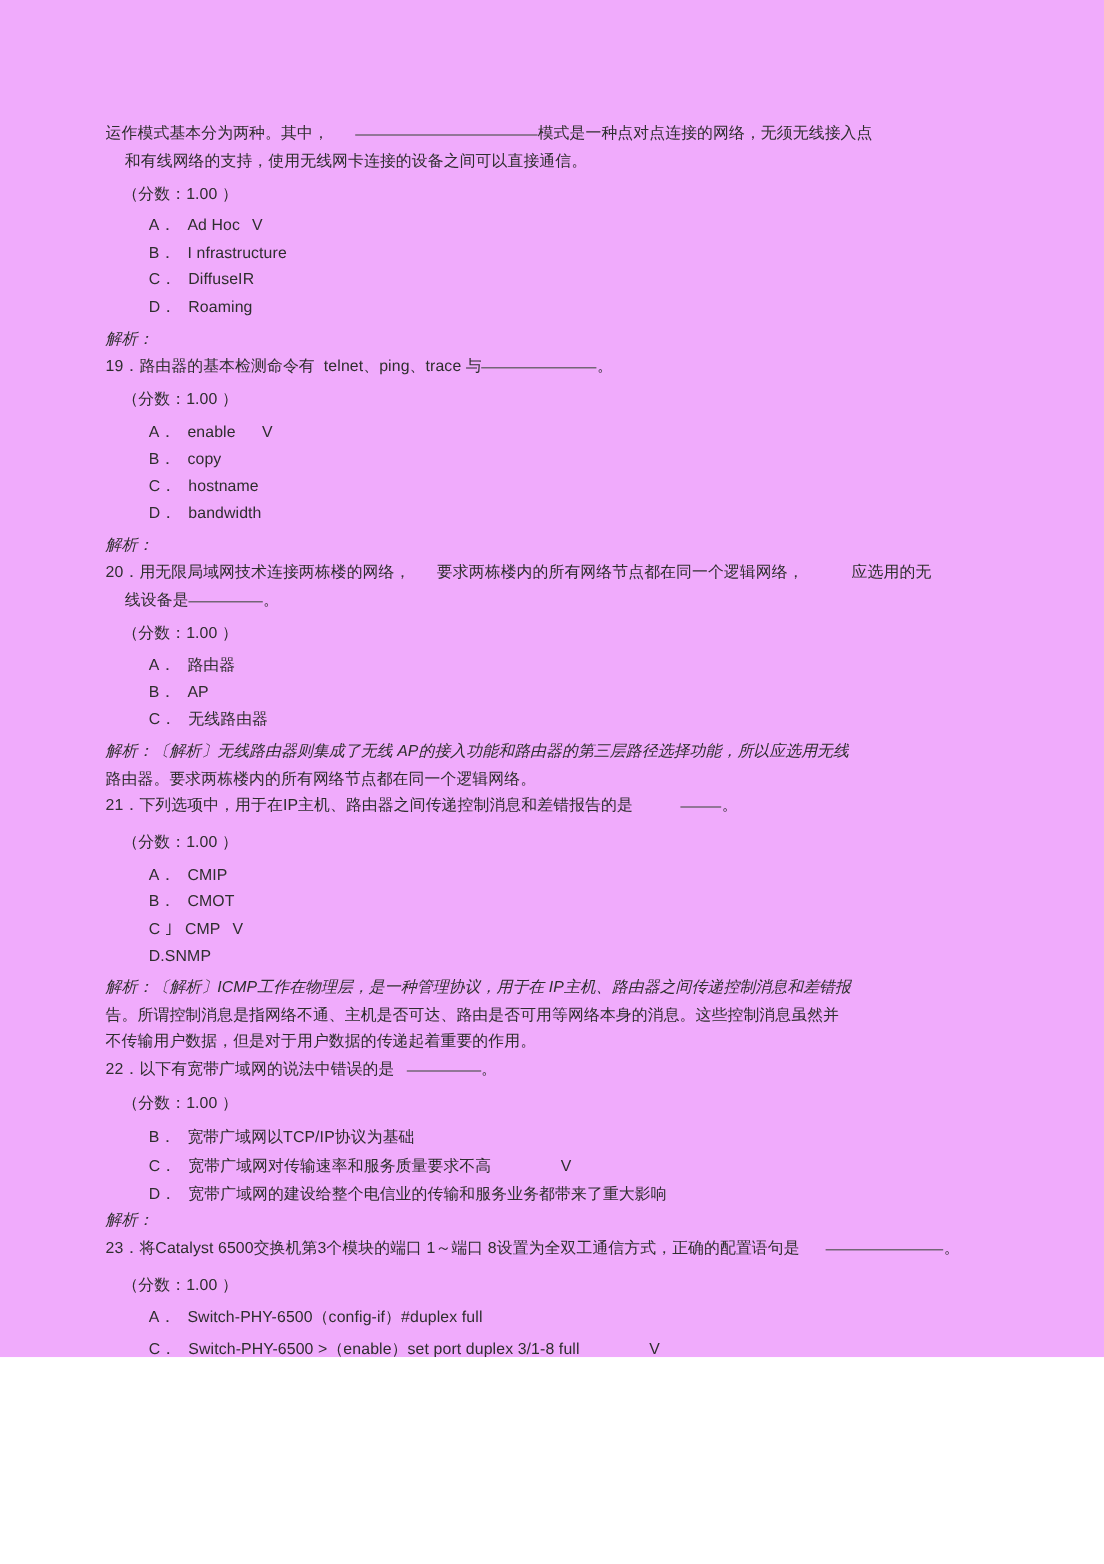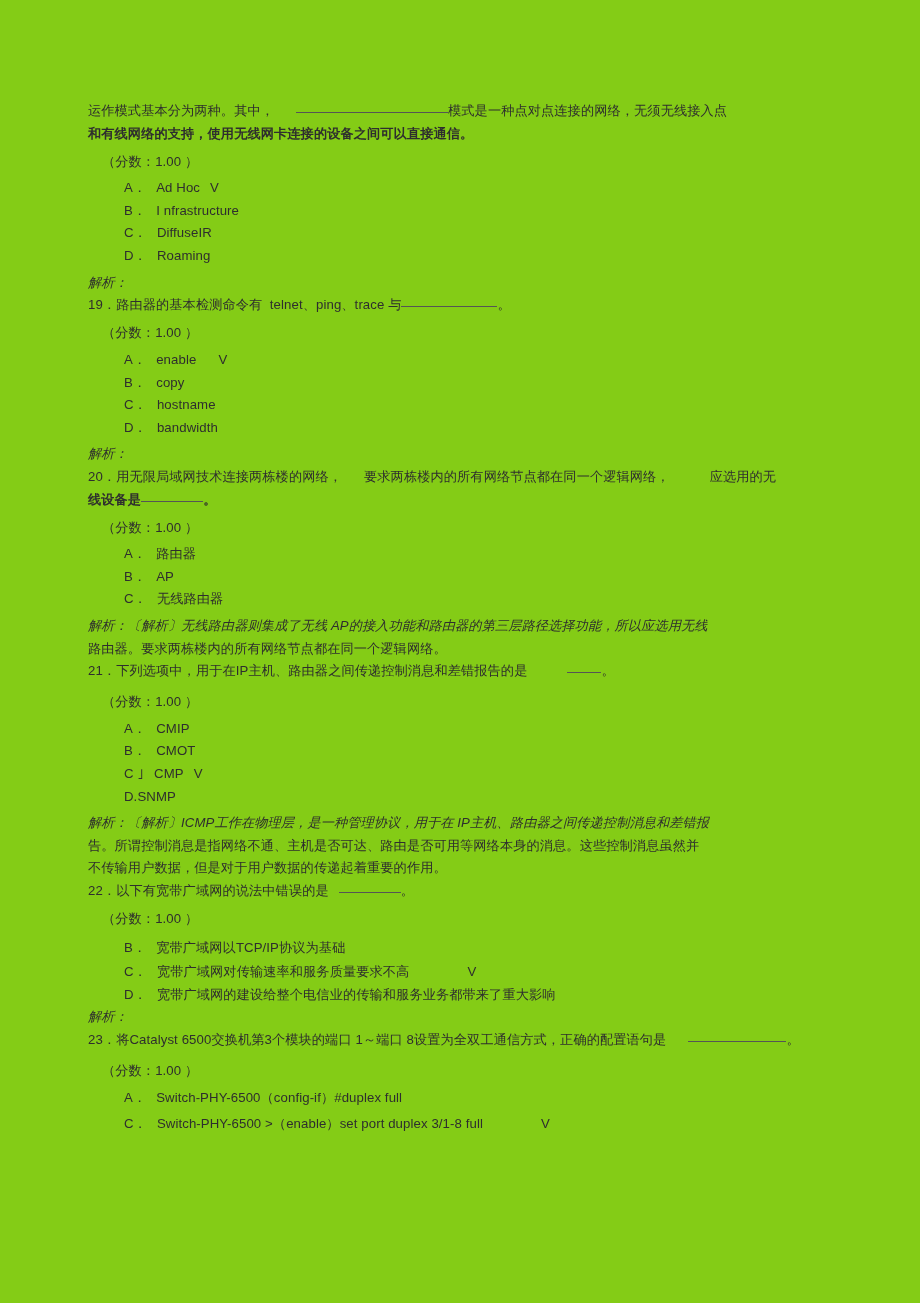--- a/index.html
+++ b/index.html
@@ -9,22 +9,22 @@
     background: #ffffff;
   }
   body {
     font-family: "Liberation Sans", "DejaVu Sans", sans-serif;
     color: #2b2b2b;
     -webkit-font-smoothing: antialiased;
   }
   .page {
     position: relative;
     width: 920px;
-    height: 1303px;
-    background: #84cc16;
+    height: 1131px;
+    background: #f0abfc;
     overflow: hidden;
     box-sizing: border-box;
     padding: 0;
   }
   .content {
     position: absolute;
     left: 88px;
     top: 100px;
     width: 748px;
   }
@@ -34,22 +34,21 @@
     font-size: 13.2px;
     line-height: 22.6px;
     white-space: pre-wrap;
     color: #2e2e2e;
     letter-spacing: 0.1px;
   }
   .stem {            
     margin-left: 0;
   }
   .cont {            
-    margin-left: 0;
-    font-weight: bold;
+    margin-left: 16px;
   }
   .score {           
     margin-left: 14px;
     padding-top: 1.5px;
   }
   .opt {             
     margin-left: 36px;
   }
   .jiexi {           
     margin-left: 0;

